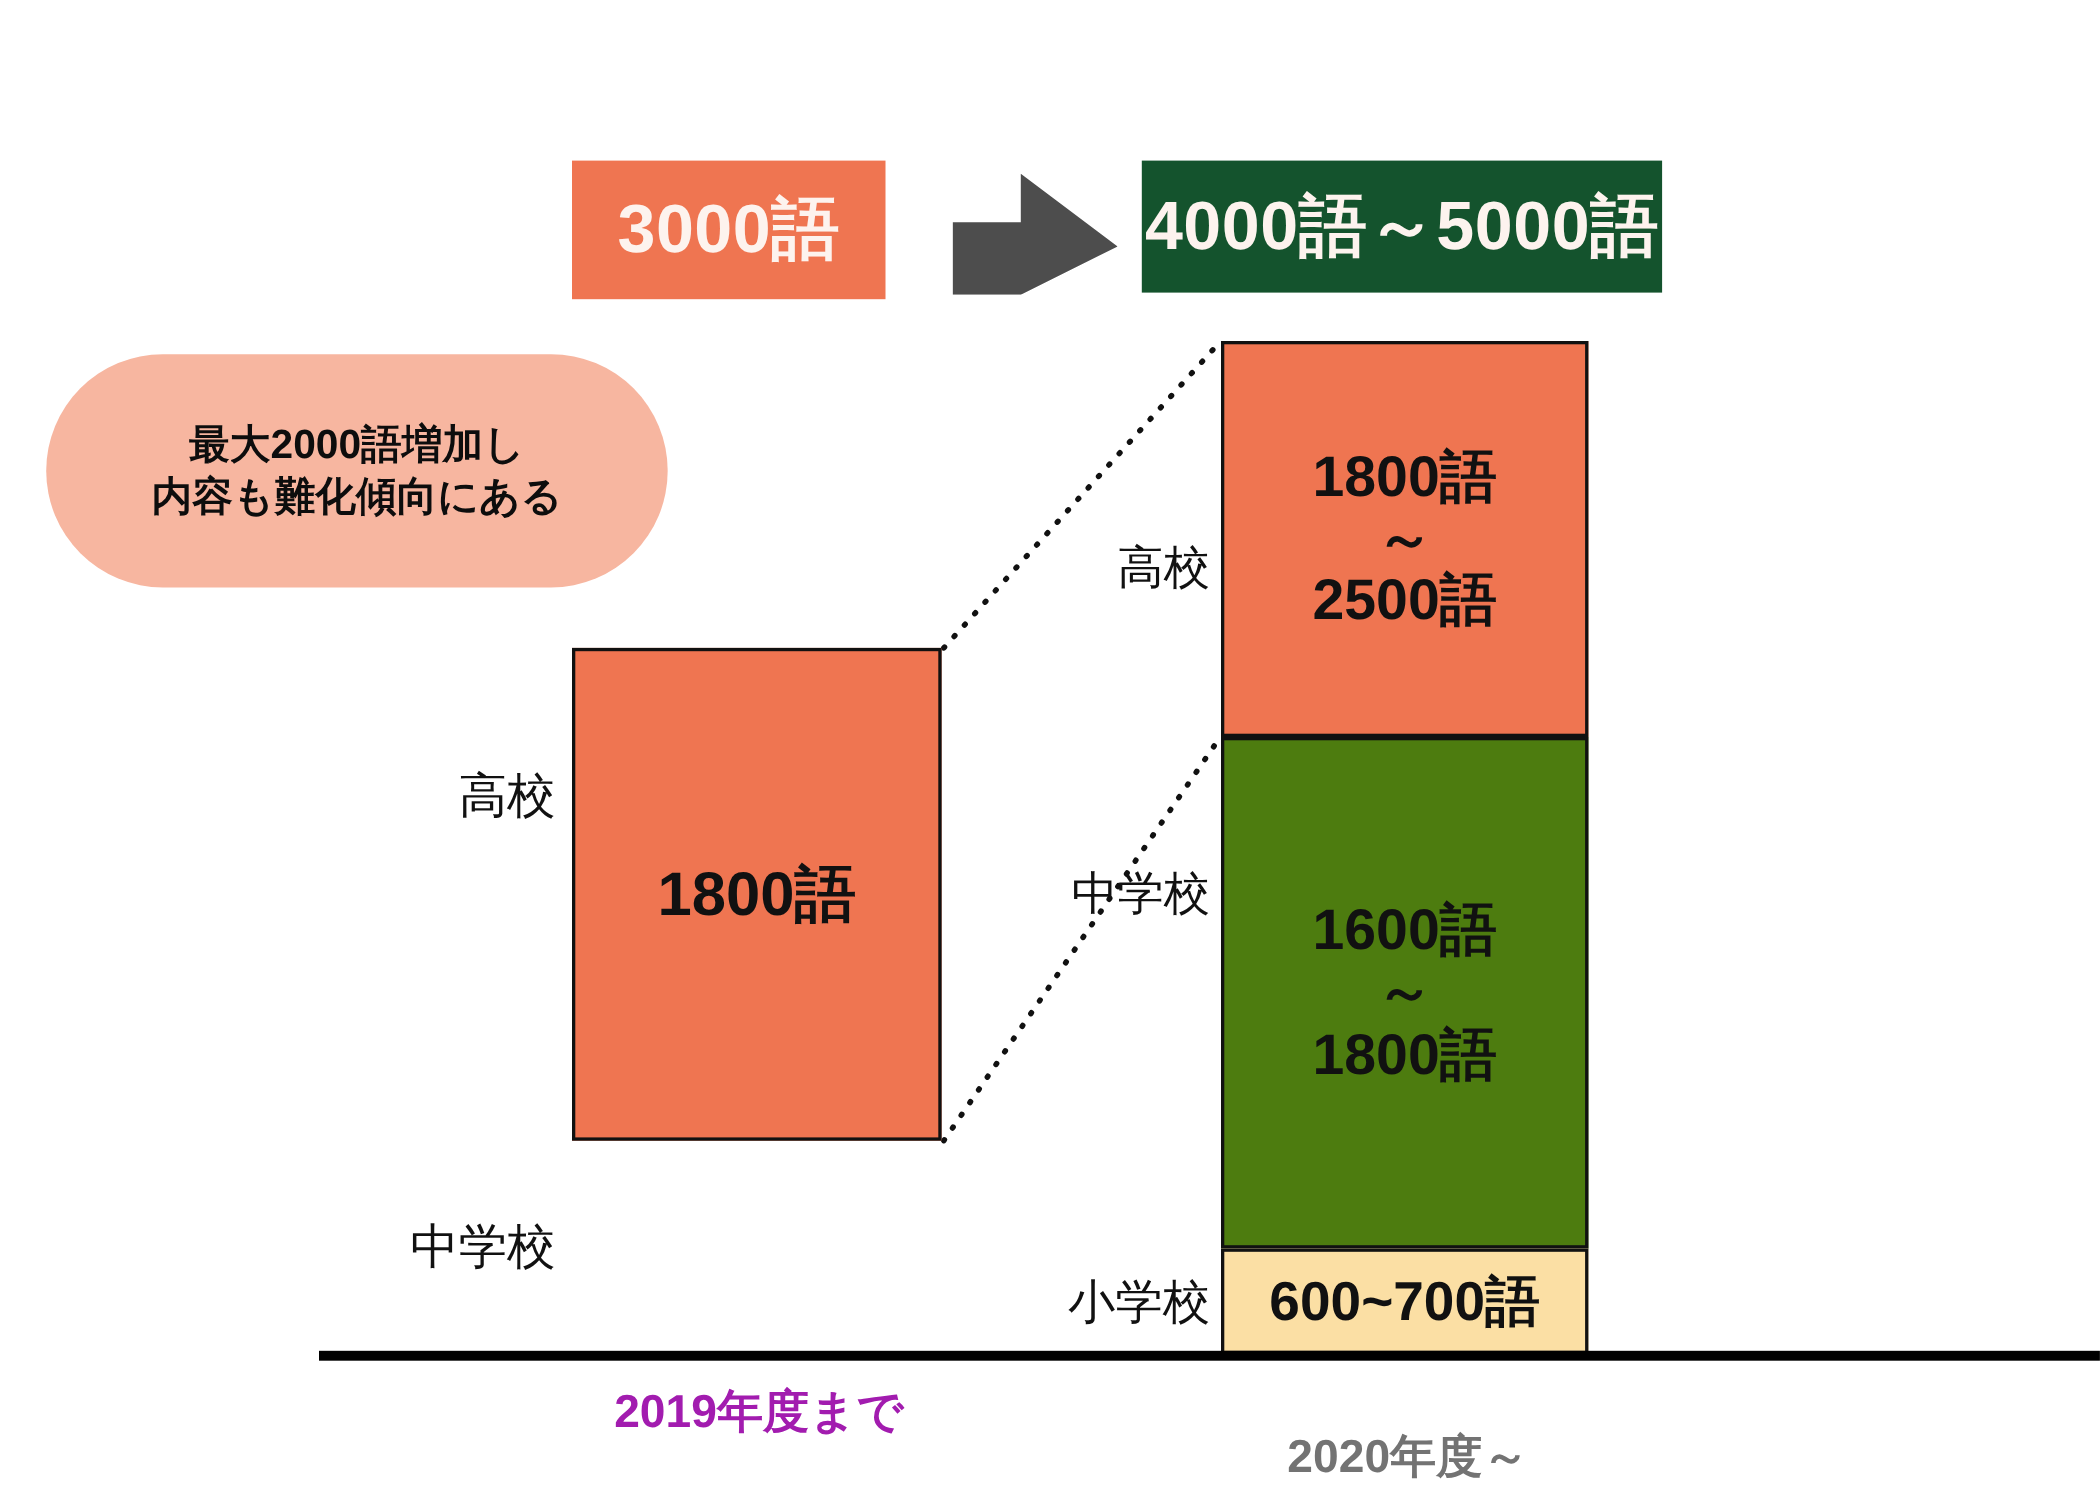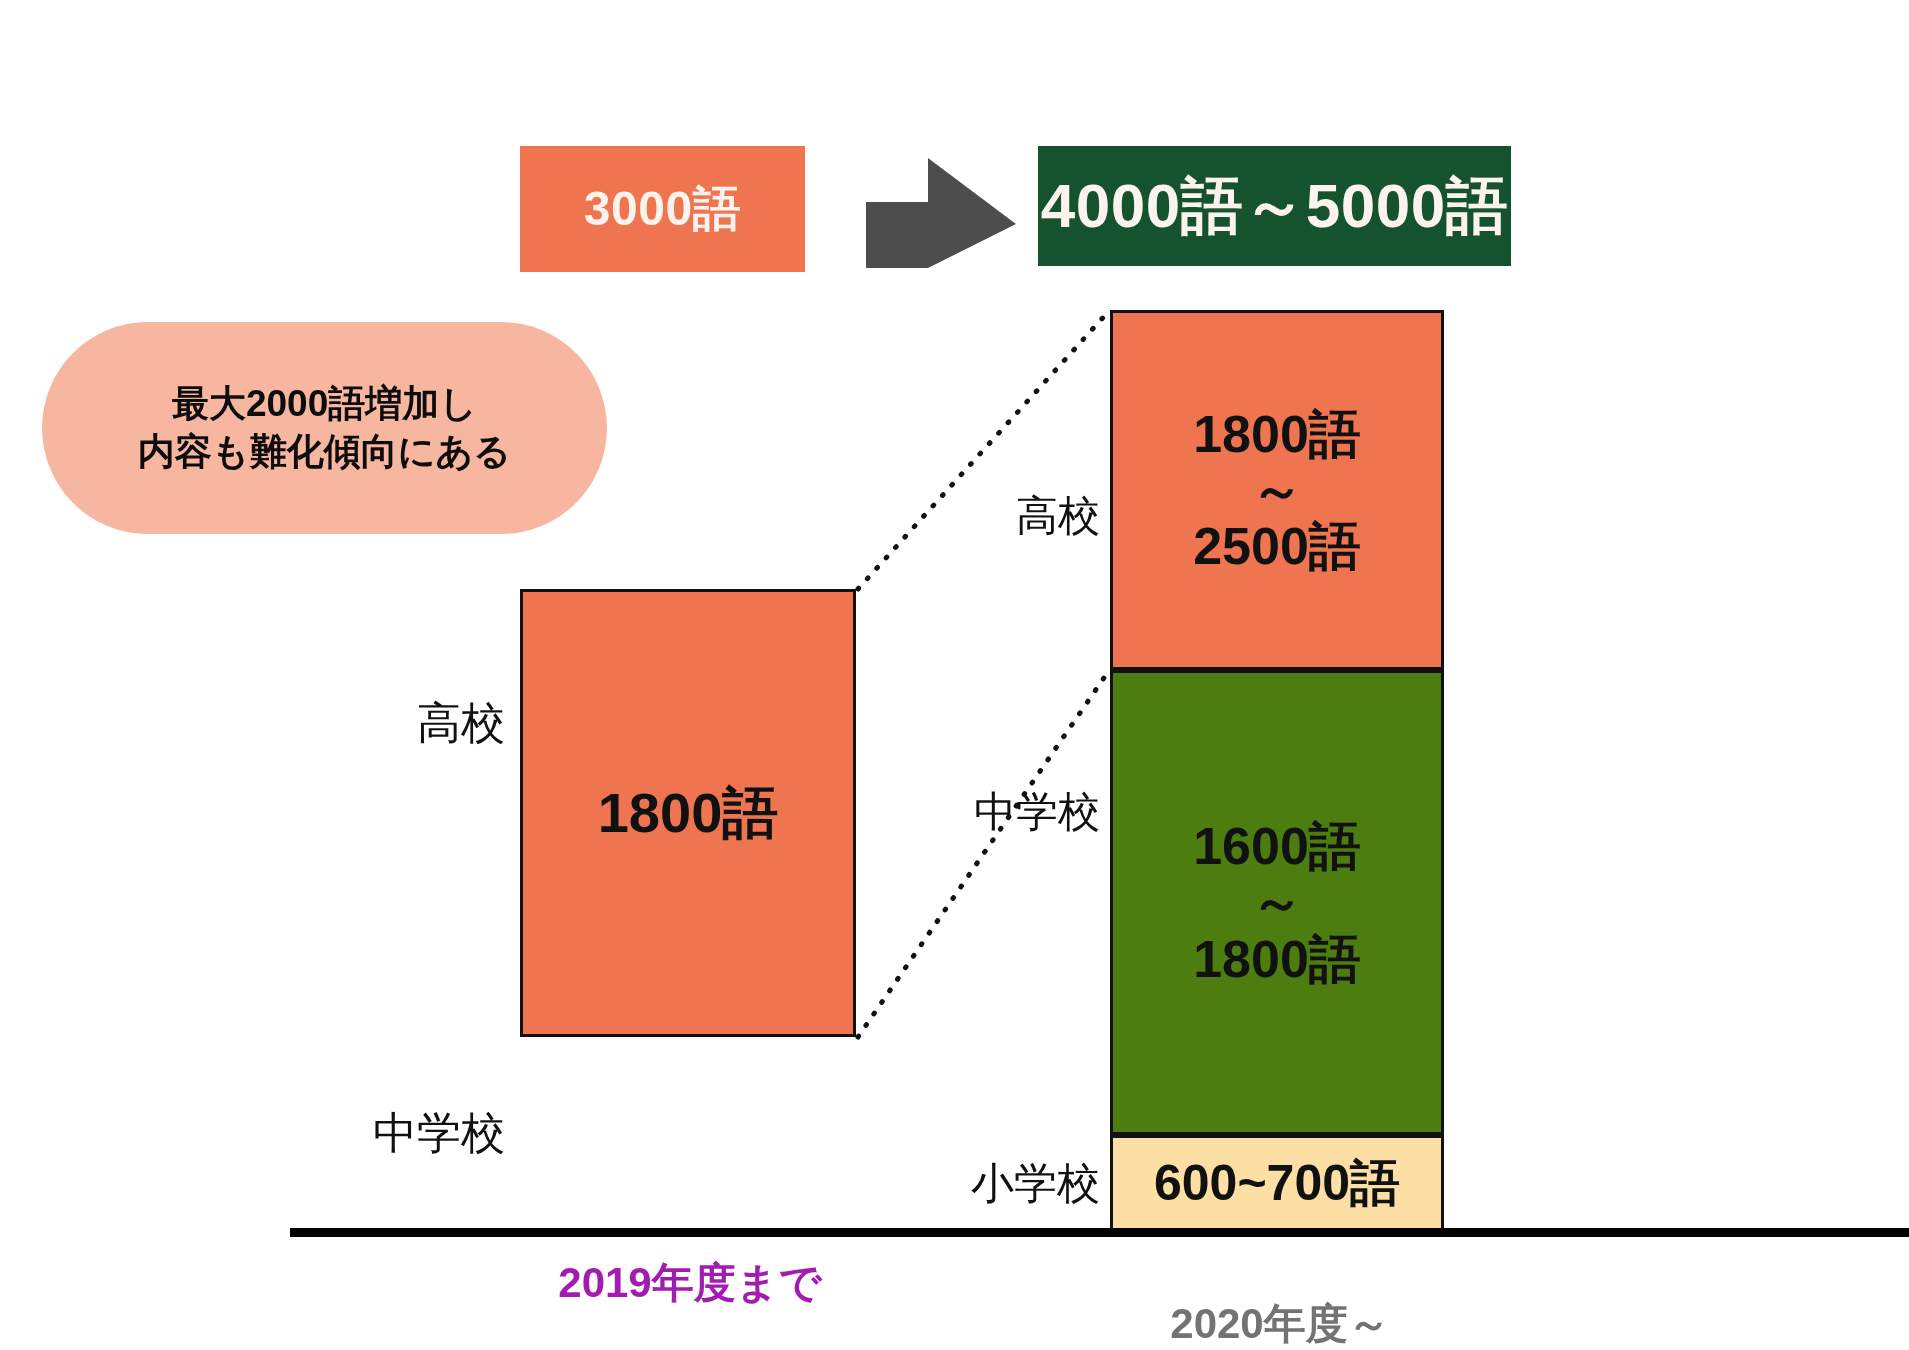--- a/index.html
+++ b/index.html
@@ -7,21 +7,21 @@
   #stage{position:relative;width:1909px;height:1350px;background:#ffffff;overflow:hidden;}
 
   .abs{position:absolute;box-sizing:border-box;}
 
   
   .topbox{
     display:flex;align-items:center;justify-content:center;
     color:#fdf3ee;font-weight:700;letter-spacing:0.5px;
     line-height:1;
   }
-  #box-3000{left:520px;top:146px;width:285px;height:126px;background:#ef7551;font-size:48px;}
+  #box-3000{left:520px;top:146px;width:285px;height:126px;background:#ef7551;font-size:62px;}
   #box-4000{left:1038px;top:146px;width:473px;height:120px;background:#14532d;font-size:62px;}
 
   
   #arrow-wrap{left:866px;top:158px;width:150px;height:110px;}
   #arrow-wrap svg{display:block;width:100%;height:100%;}
 
   
   #callout{
     left:42px;top:322px;width:565px;height:212px;
     background:#f7b6a0;border-radius:106px;

